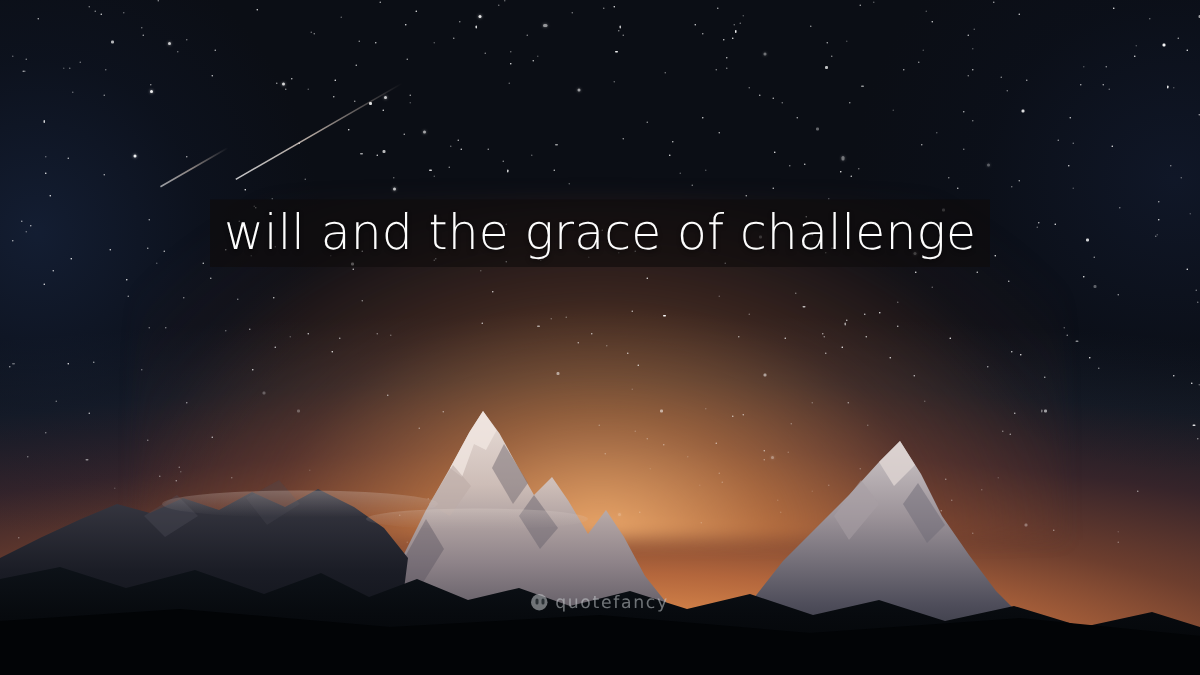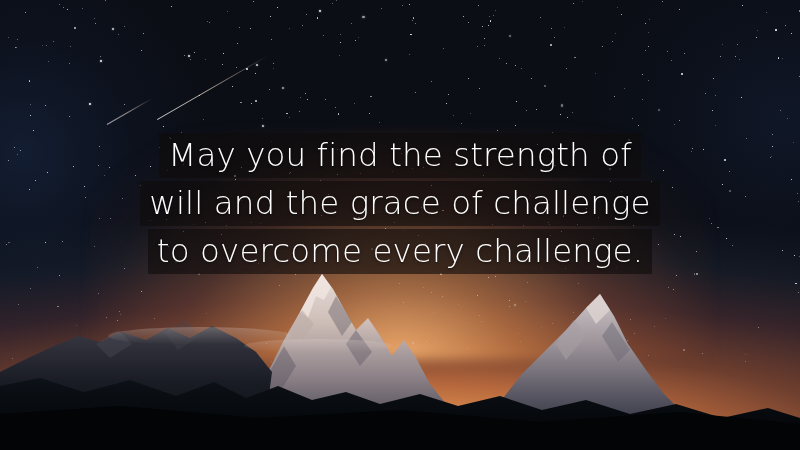--- a/index.html
+++ b/index.html
@@ -564,20 +564,22 @@
     <g>
       <path d="M0,450 L0,386 L40,378 L84,392 L130,380 L176,396 L214,382 L246,398
                L278,386 L312,400 L346,392 L380,404 L420,394 L458,406 L500,396
                L542,410 L586,400 L630,414 L676,404 L722,418 L768,408 L800,418
                L800,450 Z" fill="url(#fgG)"></path>
       <path d="M0,450 L0,414 L120,406 L260,418 L400,410 L540,422 L680,412 L800,424 L800,450 Z" fill="#020406"></path>
     </g>
   </svg>
 
   <div class="quote">
-    <span class="qline">May you find the strength of</span>
     <span class="qline">will and the grace of challenge</span>
-    <span class="qline">to overcome every challenge.</span>
   </div>
 
 
+  <div class="wm">
+    <span class="wm-logo"></span>
+    <span class="wm-text">quotefancy</span>
+  </div>
 
 </div>
 
 </body></html>

